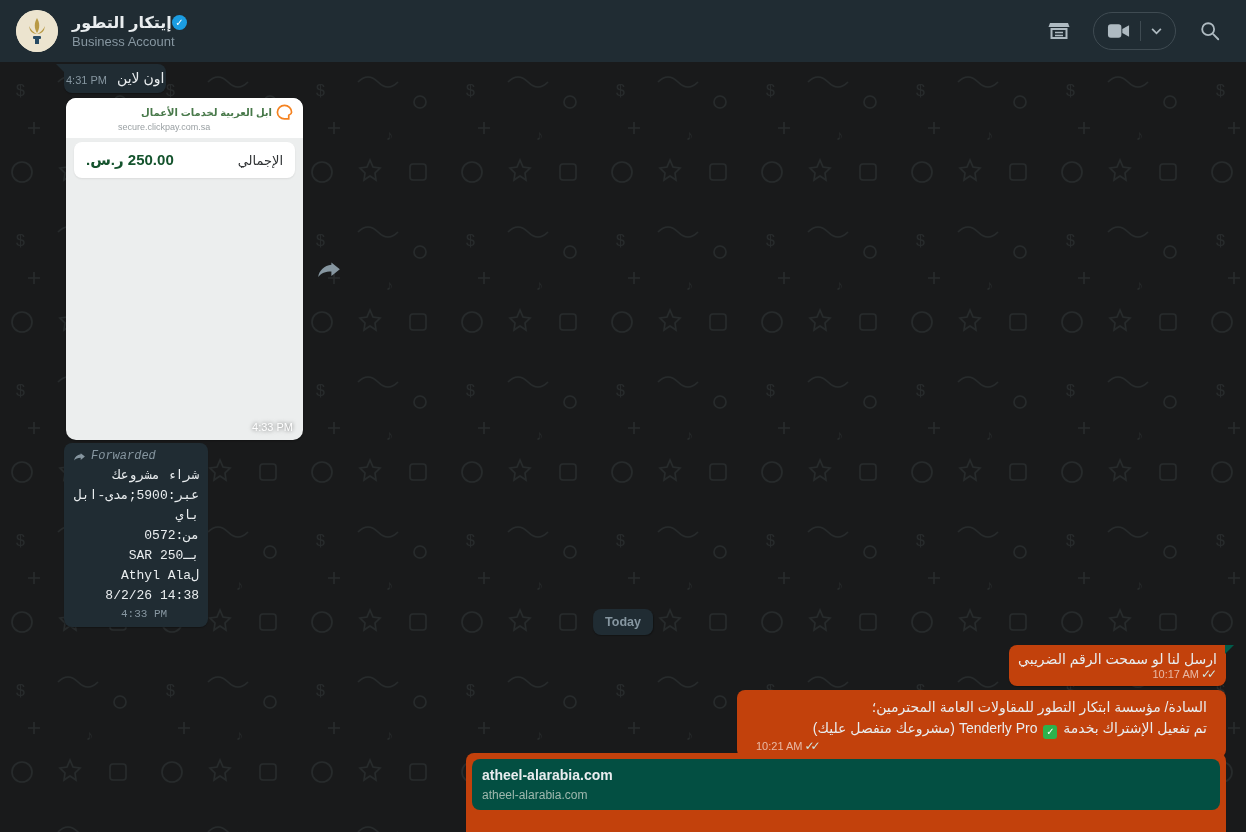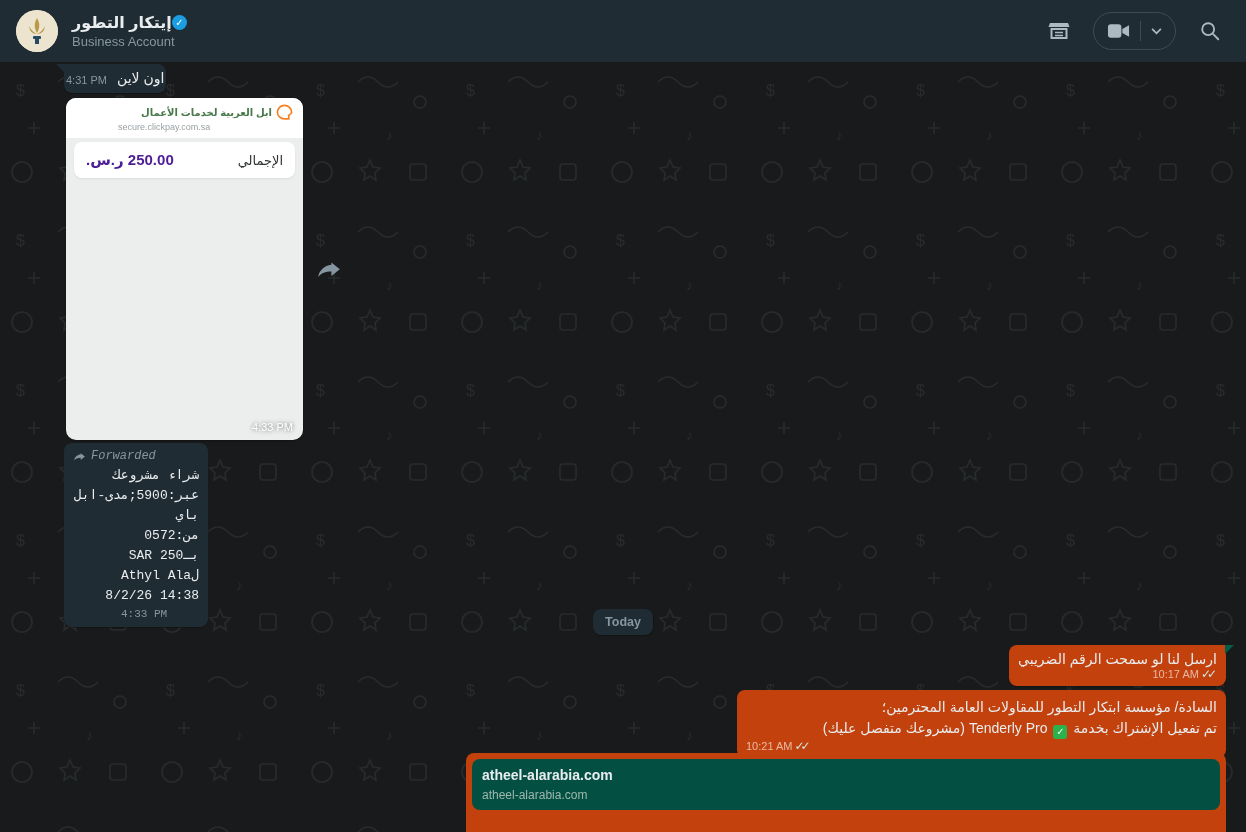--- a/index.html
+++ b/index.html
@@ -77,21 +77,21 @@
     position:absolute; top:6px; right:10px;
     display:flex; align-items:center; gap:4px;
   }
   .merchant-name { font-size:10px; font-weight:700; color:#48794a; direction:rtl; }
   .secure-domain { position:absolute; top:24px; left:52px; font-size:9px; color:#9aa0a3; }
   .total-row {
     position:absolute; top:44px; left:8px; right:8px; height:36px;
     background:#fff; border-radius:8px; box-shadow:0 1px 2px rgba(0,0,0,.08);
     display:flex; align-items:center; justify-content:space-between; padding:0 12px;
   }
-  .total-value { font-weight:700; font-size:15px; color:#4c1d95; direction:rtl; }
+  .total-value { font-weight:700; font-size:15px; color:#14532d; direction:rtl; }
   .total-label { font-size:13px; color:#2e3133; }
   .img-time {
     position:absolute; right:10px; bottom:7px; color:#fff; font-size:11px;
     text-shadow:0 0 4px rgba(0,0,0,.6);
   }
 
   
   .fwd-quick { position:absolute; left:316px; top:256px; width:26px; height:26px; cursor:pointer; }
 
   
@@ -105,21 +105,21 @@
     position:absolute; top:609px; left:50%; transform:translateX(-50%);
     background:#202c33; color:#8696a0; font-size:12.5px; font-weight:600;
     padding:6px 12px; border-radius:8px; box-shadow:0 1px 1px rgba(0,0,0,.25);
   }
 
   
   .b-out1 { right:20px; top:645px; border-top-right-radius:0; padding:6px 9px 5px; }
   .meta-row { display:flex; align-items:center; justify-content:flex-end; gap:2px; margin-top:0px; }
   .meta-row.left { justify-content:flex-start; }
 
-  .b-out2 { right:20px; top:690px; width:489px; padding:7px 9px 5px; }
+  .b-out2 { right:20px; top:690px; width:489px; padding:7px 19px 5px; }
   .b-out2 .line { direction:rtl; text-align:right; line-height:21px; unicode-bidi:plaintext; }
   .emoji-check {
     display:inline-flex; width:14px; height:14px; border-radius:3px;
     background:#2bb24c; color:#fff; font-size:10px; font-weight:700;
     align-items:center; justify-content:center; vertical-align:-2px; margin:0 2px;
   }
 
   .b-out3 { right:20px; top:753px; width:760px; height:140px; padding:6px; }
   .link-preview {
     background:#034f42; border-radius:8px; padding:8px 10px; cursor:pointer;

